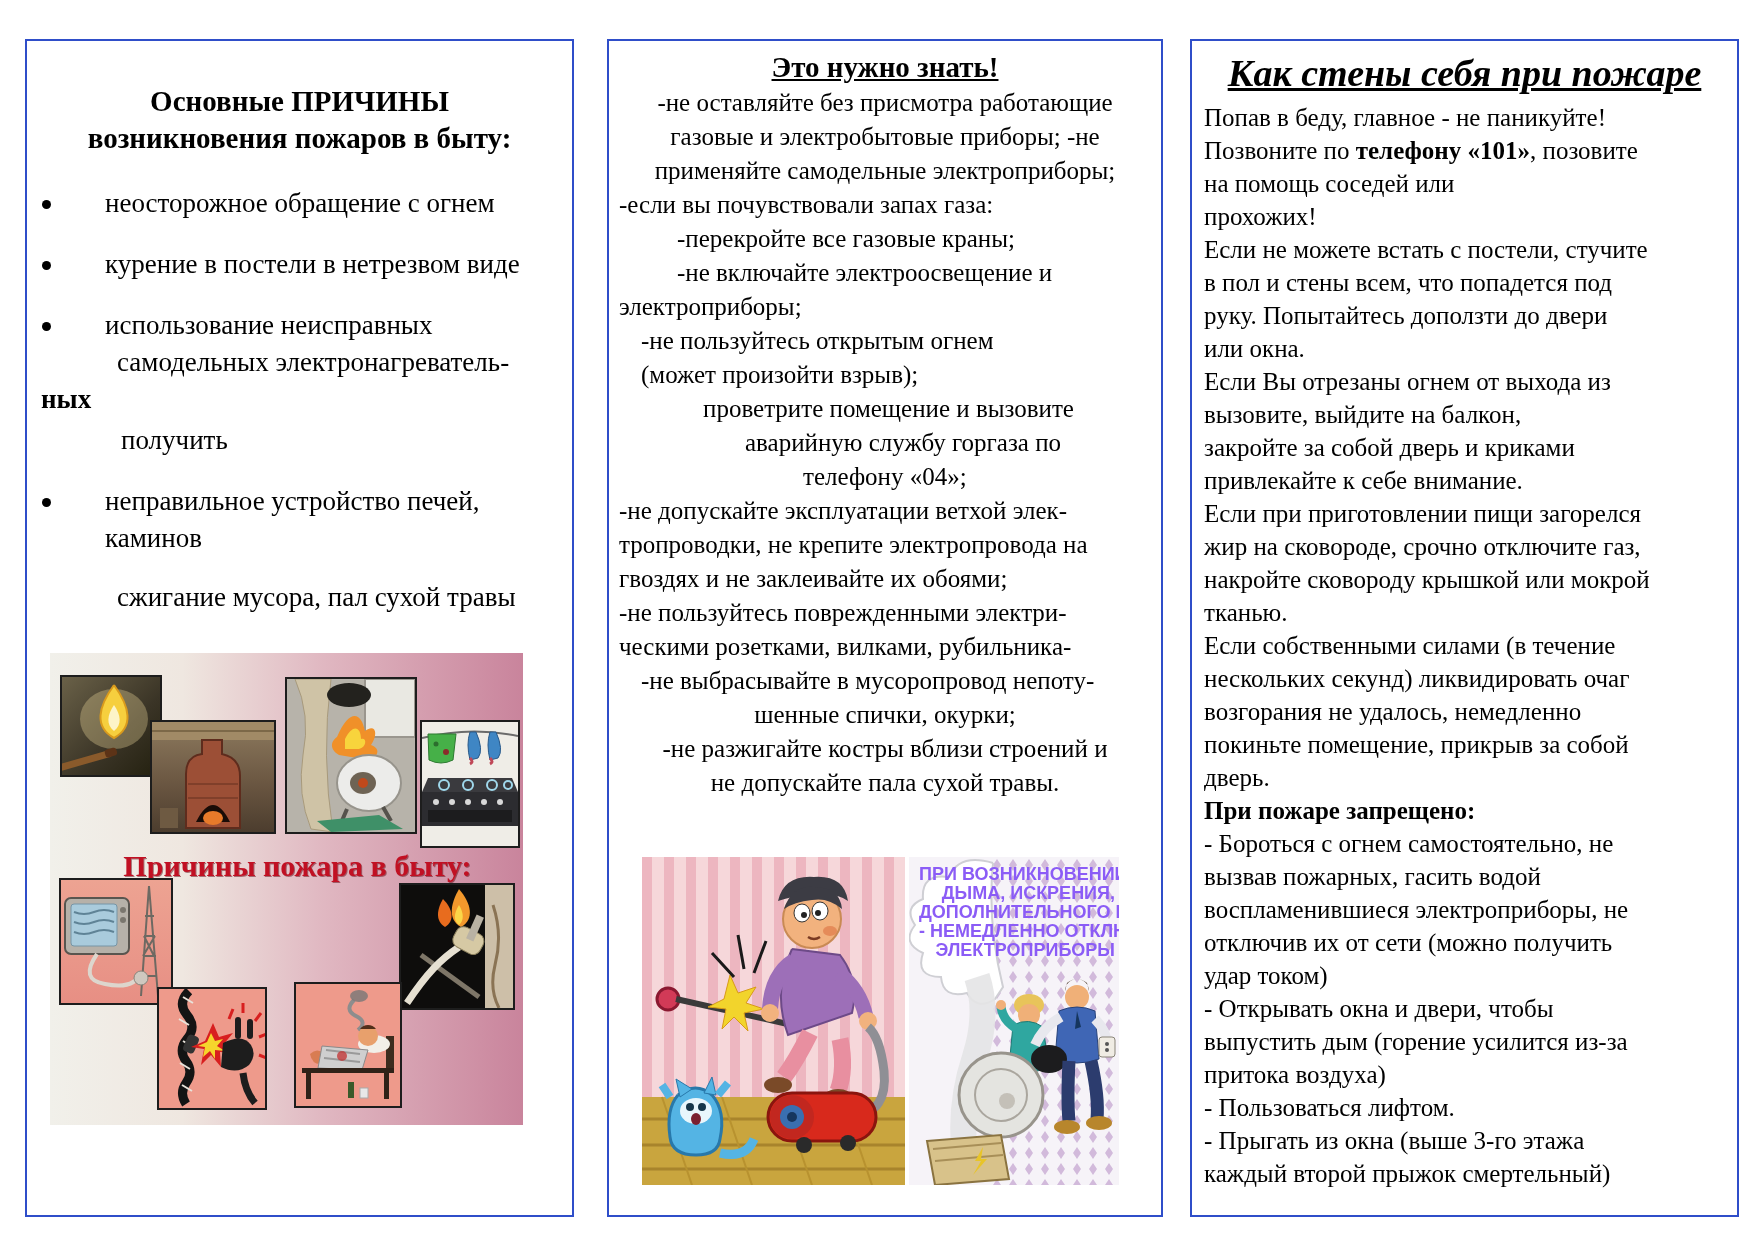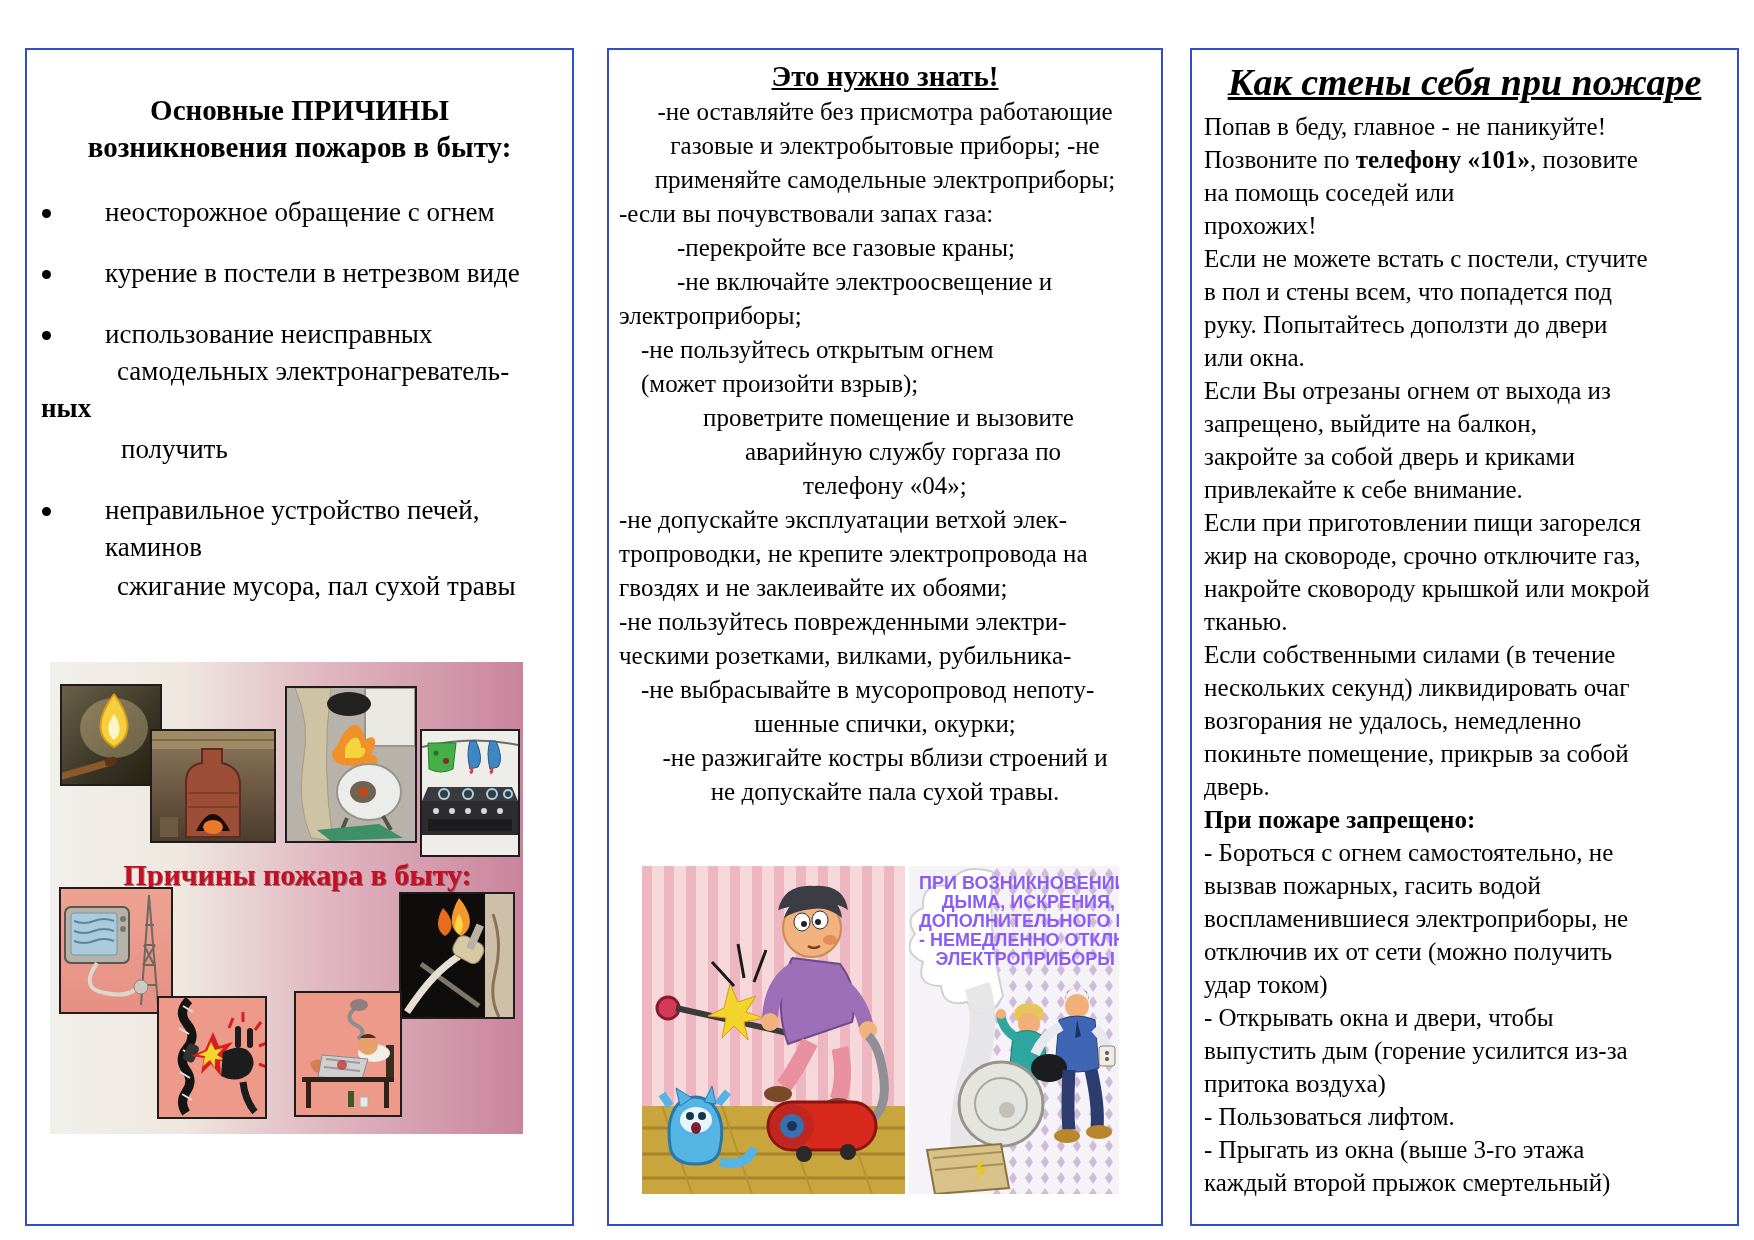--- a/index.html
+++ b/index.html
@@ -1,35 +1,35 @@
 <!DOCTYPE html>
 <html lang="ru"><head>
 <meta charset="utf-8">
 <style>
   html,body{margin:0;padding:0;background:#fff;}
   .page{position:relative;width:1754px;height:1240px;background:#fff;overflow:hidden;
         font-family:"Liberation Serif",serif;color:#000;}
-  .panel{position:absolute;top:48px;height:1178px;border:2px solid #2f4ec9;background:#fff;
+  .panel{position:absolute;top:39px;height:1178px;border:2px solid #2f4ec9;background:#fff;
          box-sizing:border-box;overflow:hidden;}
   #p1{left:25px;width:549px;}
   #p2{left:607px;width:556px;}
   #p3{left:1190px;width:549px;}
 
   
   #p1 .t1{margin:0;padding:42px 28px 0;font-size:29px;line-height:37px;font-weight:bold;text-align:center;}
   #p1 .list{margin-top:28px;font-size:27px;line-height:37px;}
   #p1 .ln{position:relative;padding-left:78px;white-space:nowrap;}
   #p1 .ln.b{margin-top:24px;}
   #p1 .ln.b:first-child{margin-top:0;}
   #p1 .ln.b::before{content:"";position:absolute;left:15px;top:15px;width:9px;height:9px;border-radius:50%;background:#000;}
   #p1 .ln.cont{padding-left:90px;}
   #p1 .ln.edge{padding-left:14px;font-weight:bold;}
   #p1 .ln.cont2{padding-left:94px;margin-top:4px;}
   #p1 .ln.cont0{padding-left:78px;}
-  #p1 .ln.plain{padding-left:90px;margin-top:2px;}
+  #p1 .ln.plain{padding-left:90px;margin-top:22px;}
 
   .collage{position:absolute;left:23px;top:612px;width:473px;height:472px;
            background:linear-gradient(90deg,#f1f0ea 0%,#efe7e0 28%,#e0b7c1 58%,#c9849c 100%);}
   .tile{position:absolute;border:2px solid #1d1d1d;box-sizing:border-box;overflow:hidden;}
   .tile svg{display:block;width:100%;height:100%;}
   .ccap{position:absolute;left:0;right:0;top:196px;text-align:center;font-weight:bold;font-size:30px;
         color:#c11023;text-shadow:1px 1px 0 rgba(96,4,16,.5);white-space:nowrap;padding-left:22px;}
 
   
   #p2 .t2{margin:10px 0 0;font-size:29px;font-weight:bold;text-align:center;}
@@ -350,21 +350,21 @@
     <div class="lines">
         <div class="ln c">Попав в беду, главное - не паникуйте!</div>
         <div class="ln c"><span>Позвоните по </span><b>телефону «101»</b><span>, позовите</span></div>
         <div class="ln c">на помощь соседей или</div>
         <div class="ln c">прохожих!</div>
         <div class="ln c">Если не можете встать с постели, стучите</div>
         <div class="ln c">в пол и стены всем, что попадется под</div>
         <div class="ln c">руку. Попытайтесь доползти до двери</div>
         <div class="ln c">или окна.</div>
         <div class="ln c">Если Вы отрезаны огнем от выхода из</div>
-        <div class="ln c">запрещено, выйдите на балкон,</div>
+        <div class="ln c">вызовите, выйдите на балкон,</div>
         <div class="ln c">закройте за собой дверь и криками</div>
         <div class="ln c">привлекайте к себе внимание.</div>
         <div class="ln c">Если при приготовлении пищи загорелся</div>
         <div class="ln c">жир на сковороде, срочно отключите газ,</div>
         <div class="ln c">накройте сковороду крышкой или мокрой</div>
         <div class="ln c">тканью.</div>
         <div class="ln c">Если собственными силами (в течение</div>
         <div class="ln c">нескольких секунд) ликвидировать очаг</div>
         <div class="ln c">возгорания не удалось, немедленно</div>
         <div class="ln c">покиньте помещение, прикрыв за собой</div>

